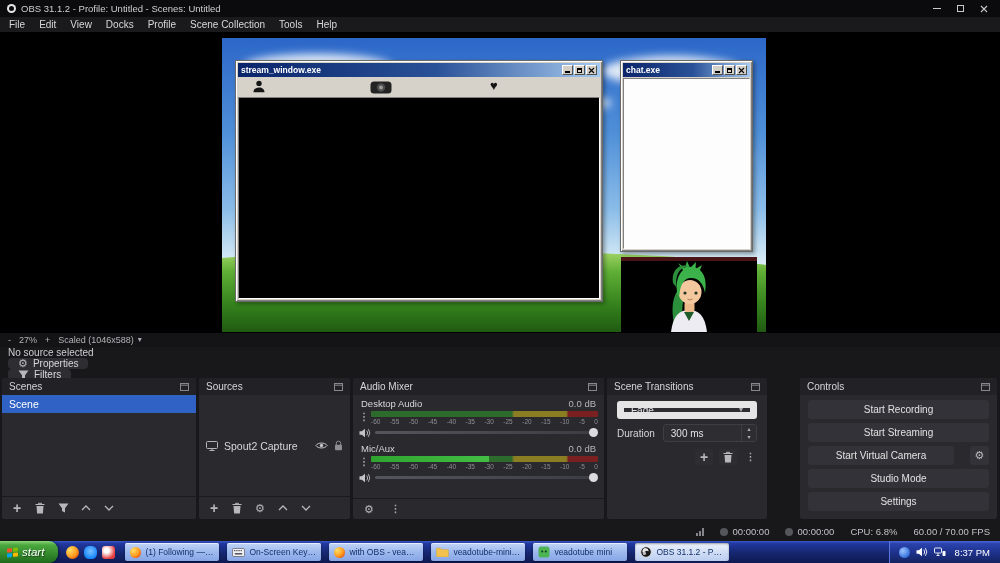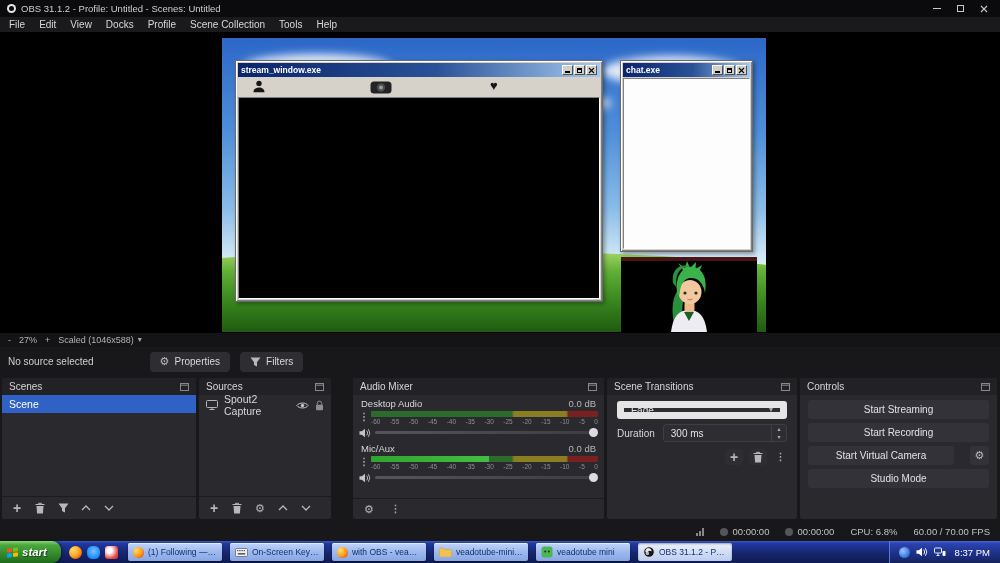--- a/index.html
+++ b/index.html
@@ -59,31 +59,31 @@
   
   .avatar-box{position:absolute;left:399px;top:219px;width:136px;height:75px;background:#000;z-index:2;}
   .avatar-topbar{position:absolute;left:0;top:0;width:100%;height:4px;background:#4b1518;}
 
   
   .zoomrow{position:absolute;left:0;top:333px;width:100%;height:14px;background:#141416;display:flex;align-items:center;gap:8px;padding:0 8px;box-sizing:border-box;font-size:9px;color:#b4b4b8;}
   .scaled{display:flex;align-items:center;gap:4px;}
   .caret{font-size:8px;color:#a8a8ae;line-height:1;}
 
   
-  .srcrow{position:absolute;left:0;top:347px;width:100%;height:29px;display:flex;align-items:center;padding:0 8px;gap:10px;box-sizing:border-box;}
+  .srcrow{position:absolute;left:0;top:347px;width:100%;height:29px;display:flex;align-items:flex-start;padding:0 8px;box-sizing:border-box;flex-direction:column;}
   .nosrc{font-size:10px;color:#cfcfd2;margin-right:46px;}
   .tbtn{height:20px;background:#2d2d32;border-radius:4px;color:#d8d8da;font-size:10px;padding:0 10px;gap:5px;}
   .glyph{color:#b8b8bc;font-size:11px;line-height:1;}
 
   
   .dock{position:absolute;top:378px;height:141px;background:#29292e;border-radius:2px;display:flex;flex-direction:column;overflow:hidden;box-sizing:border-box;}
   .dock-scenes{left:2px;width:194px;}
-  .dock-sources{left:199px;width:132px;}
+  .dock-sources{left:199px;width:151px;gap:41px;}
   .dock-mixer{left:353px;width:251px;}
-  .dock-transitions{left:607px;width:190px;}
+  .dock-transitions{left:607px;width:160px;}
   .dock-controls{left:800px;width:197px;}
   .dock-header{flex:0 0 17px;background:#222226;display:flex;align-items:center;padding:0 7px;font-size:10px;color:#d6d6da;}
   .dock-header .pop{margin-left:auto;}
   .dock-toolbar{flex:0 0 22px;margin-top:auto;border-top:1px solid #1b1b1e;display:flex;align-items:center;gap:9px;padding:0 8px;}
   .icon-btn{width:14px;height:14px;justify-content:center;color:#b8b8bc;}
   .plus{font-size:14px;font-weight:bold;color:#b8b8bc;line-height:12px;}
   .scene-row{height:18px;background:var(--accent,#2f62c4);display:flex;align-items:center;padding:0 7px;font-size:10.5px;color:#fff;}
   .src-row{height:20px;display:flex;align-items:center;gap:6px;padding:0 7px;font-size:10.5px;color:#d8d8da;}
   .src-row .sp{flex:1;}
 
@@ -130,21 +130,21 @@
   .sig{display:flex;align-items:flex-end;gap:1px;height:8px;}
   .sig i{display:block;width:2px;background:#86868c;}
   .dot{width:8px;height:8px;border-radius:50%;background:#55555c;}
 
   
   .taskbar{position:absolute;left:0;top:541px;width:100%;height:22px;display:flex;align-items:center;
     background:linear-gradient(180deg,#3a57c6 0%,#2038a0 12%,#16266e 55%,#0e1a52 100%);}
   .startbtn{height:22px;display:flex;align-items:center;gap:4px;padding:0 14px 0 7px;border-radius:0 9px 9px 0;
     background:linear-gradient(180deg,#8ed47a 0%,var(--start-green-a,#4aa83e) 18%,var(--start-green-b,#2e8128) 70%,#1e6b1a 100%);
     box-shadow:1px 0 3px rgba(0,0,0,.5);}
-  .startbtn .slabel{color:#fff;font-size:11.5px;font-weight:bold;font-style:italic;text-shadow:1px 1px 1px rgba(0,0,0,.5);}
+  .startbtn .slabel{color:#fff;font-size:11.5px;font-weight:normal;font-style:italic;text-shadow:1px 1px 1px rgba(0,0,0,.5);}
   .winflag{display:grid;grid-template-columns:5px 5px;grid-template-rows:4px 4px;gap:1px;transform:skewY(-6deg);}
   .winflag i{display:block;border-radius:1px;}
   .winflag i:nth-child(1){background:#f35325;}.winflag i:nth-child(2){background:#81bc06;}
   .winflag i:nth-child(3){background:#05a6f0;}.winflag i:nth-child(4){background:#ffb902;}
   .quicklaunch{display:flex;align-items:center;gap:5px;padding:0 8px;}
   .ql{width:13px;height:13px;display:flex;align-items:center;justify-content:center;}
   .ql-firefox{border-radius:50%;background:radial-gradient(circle at 30% 30%,#ffe066,#ff9a1f 55%,#e8590c 80%,#c23a0a);}
   .ql-bluesky{border-radius:40%;background:radial-gradient(circle at 50% 40%,#7cc0ff,#1185fe 75%);}
   .ql-red{border-radius:3px;background:radial-gradient(circle at 35% 35%,#fff 20%,#e43f3f 70%);}
   .tb-btns{display:flex;align-items:center;gap:8px;margin-left:2px;}
@@ -540,29 +540,30 @@
     <div class="dock-header">
       <span>Controls</span>
       <span class="pop">
           <svg width="9" height="8" viewBox="0 0 9 8">
             <rect x=".5" y=".5" width="8" height="7" fill="none" stroke="#87878d"></rect>
             <path d="M.5 2.2h8" stroke="#87878d"></path>
           </svg>
         </span>
     </div>
     <div class="ctl-body">
+      <button class="ctl-btn">Start Recording</button>
       <button class="ctl-btn">Start Streaming</button>
-      <button class="ctl-btn">Start Recording</button>
       <div class="ctl-row">
         <button class="ctl-btn">Start Virtual Camera</button>
         <button class="ctl-gear">
             <span class="glyph">⚙</span>
           </button>
       </div>
       <button class="ctl-btn">Studio Mode</button>
+      <button class="ctl-btn">Settings</button>
     </div>
   </div>
 
   <div class="statusbar">
     <span class="sig">
         <i style="height:3px"></i>
         <i style="height:5px"></i>
         <i style="height:8px"></i>
       </span>
     <span class="stat">

